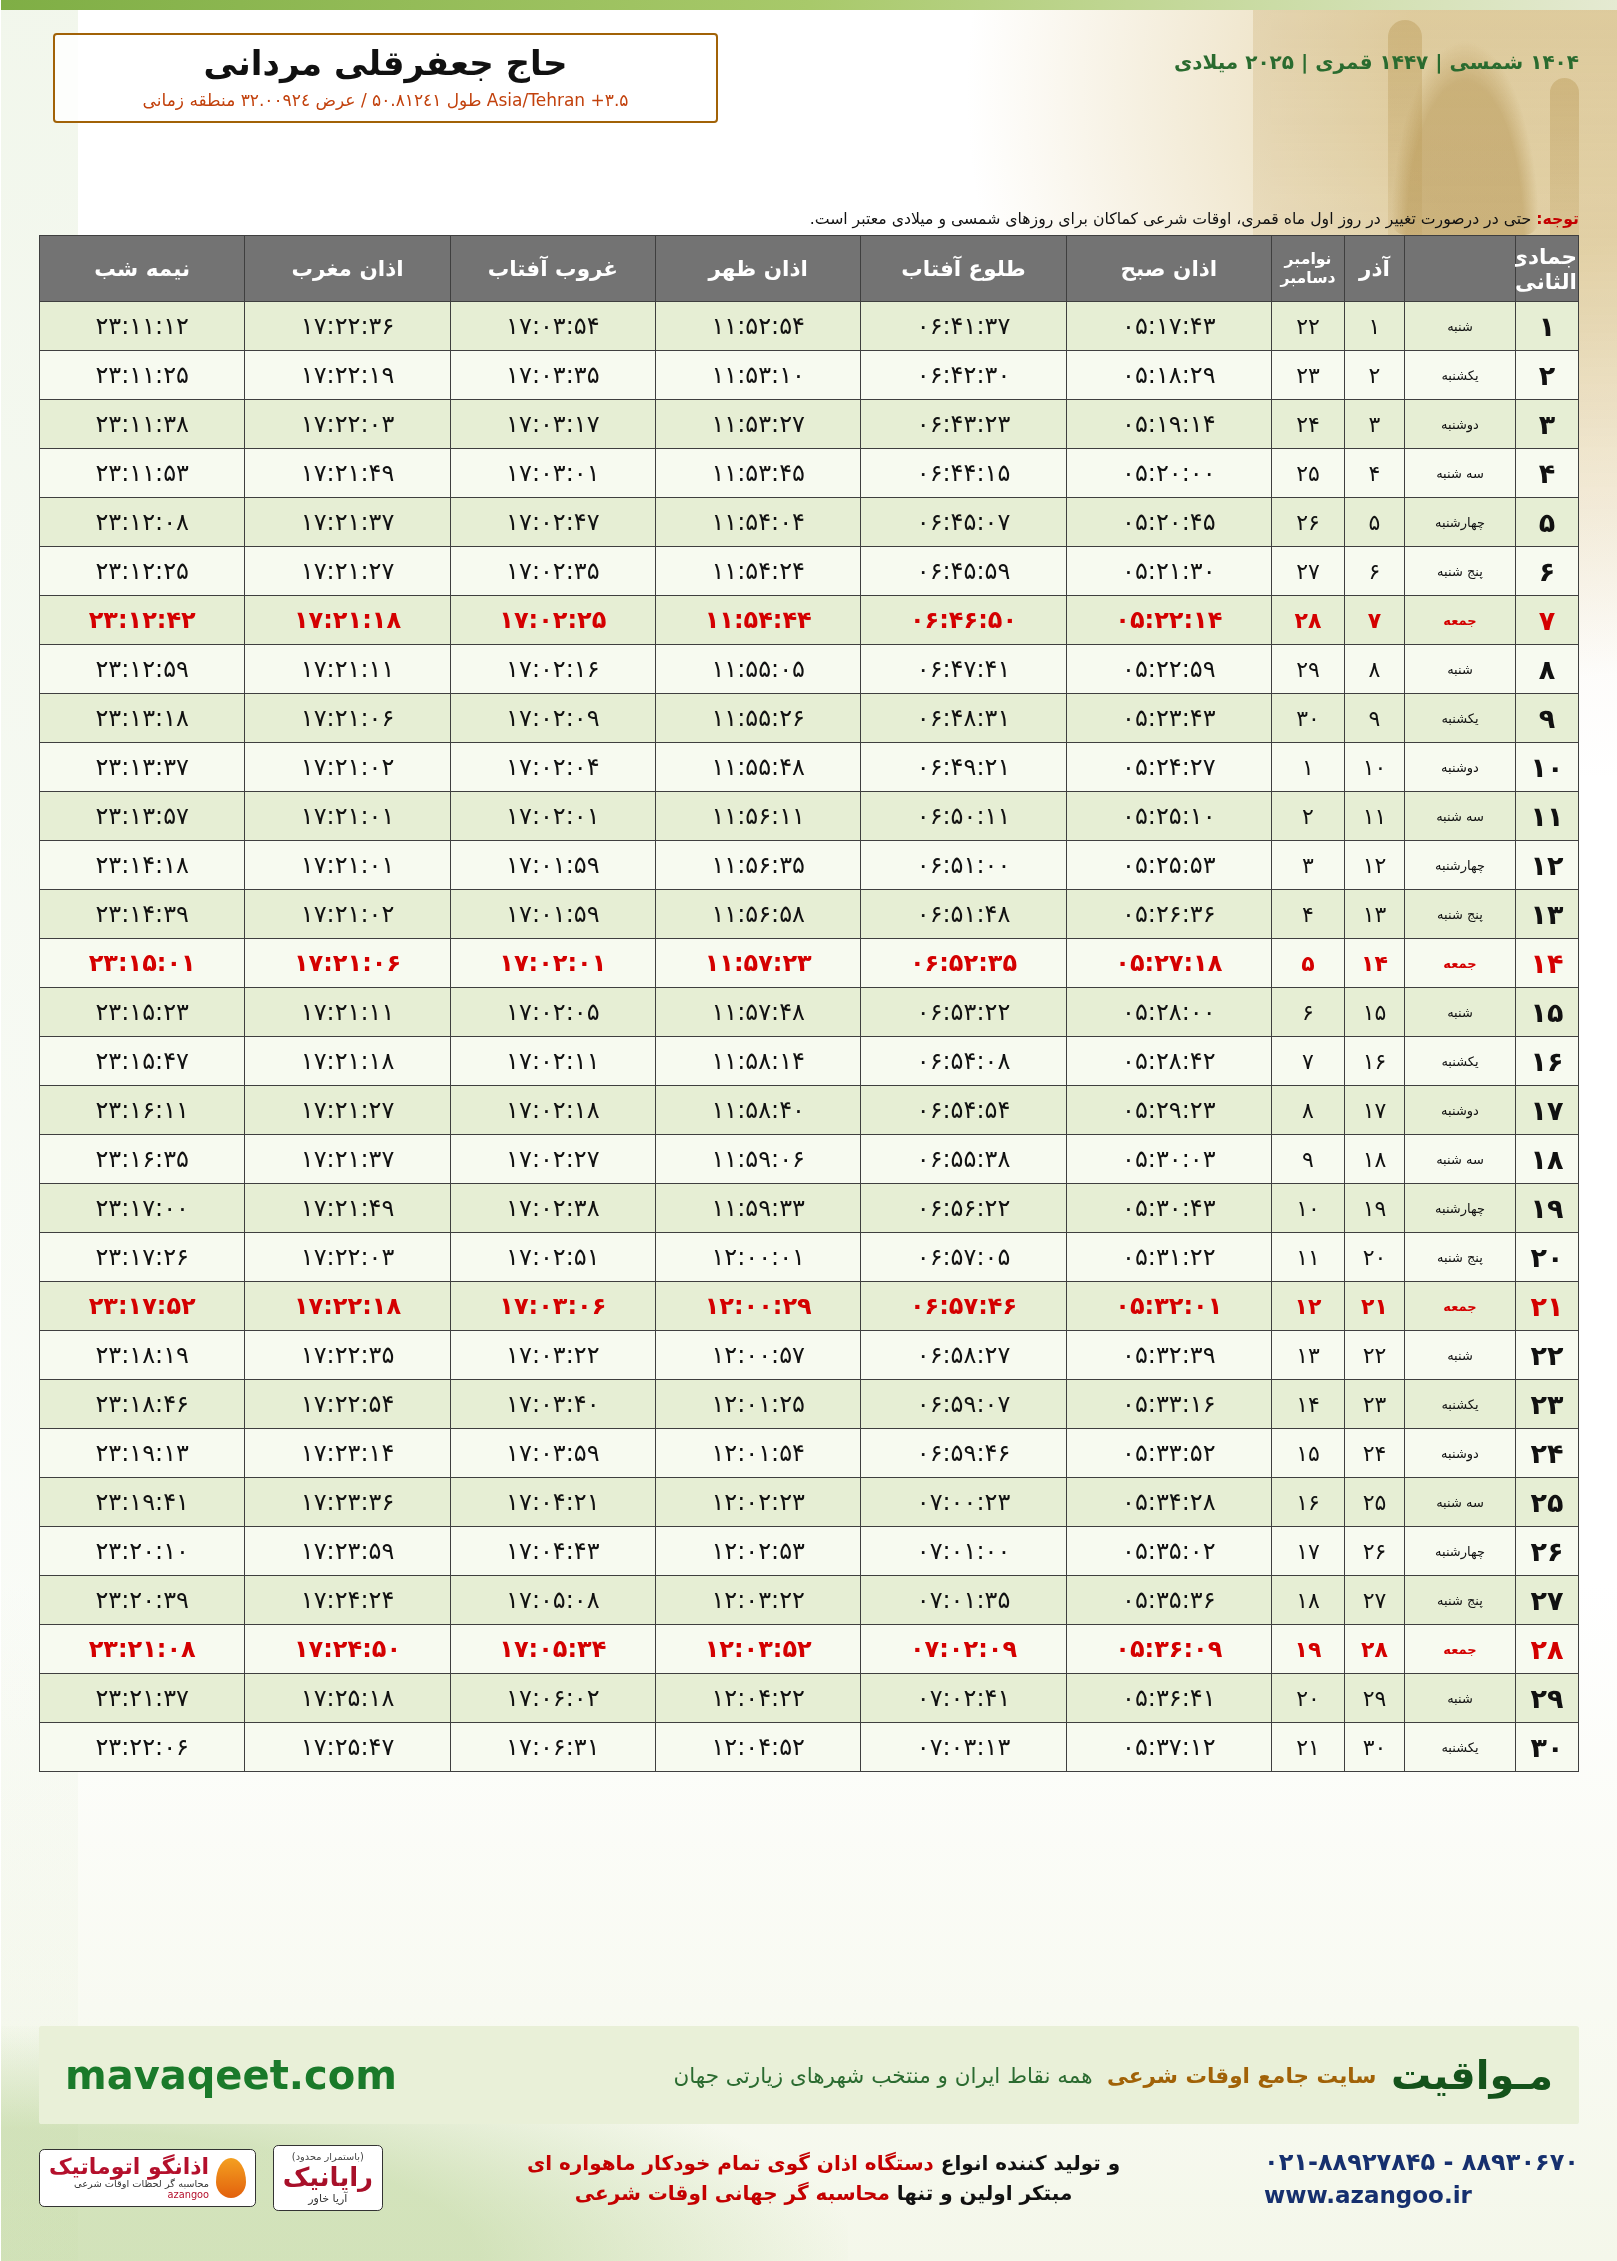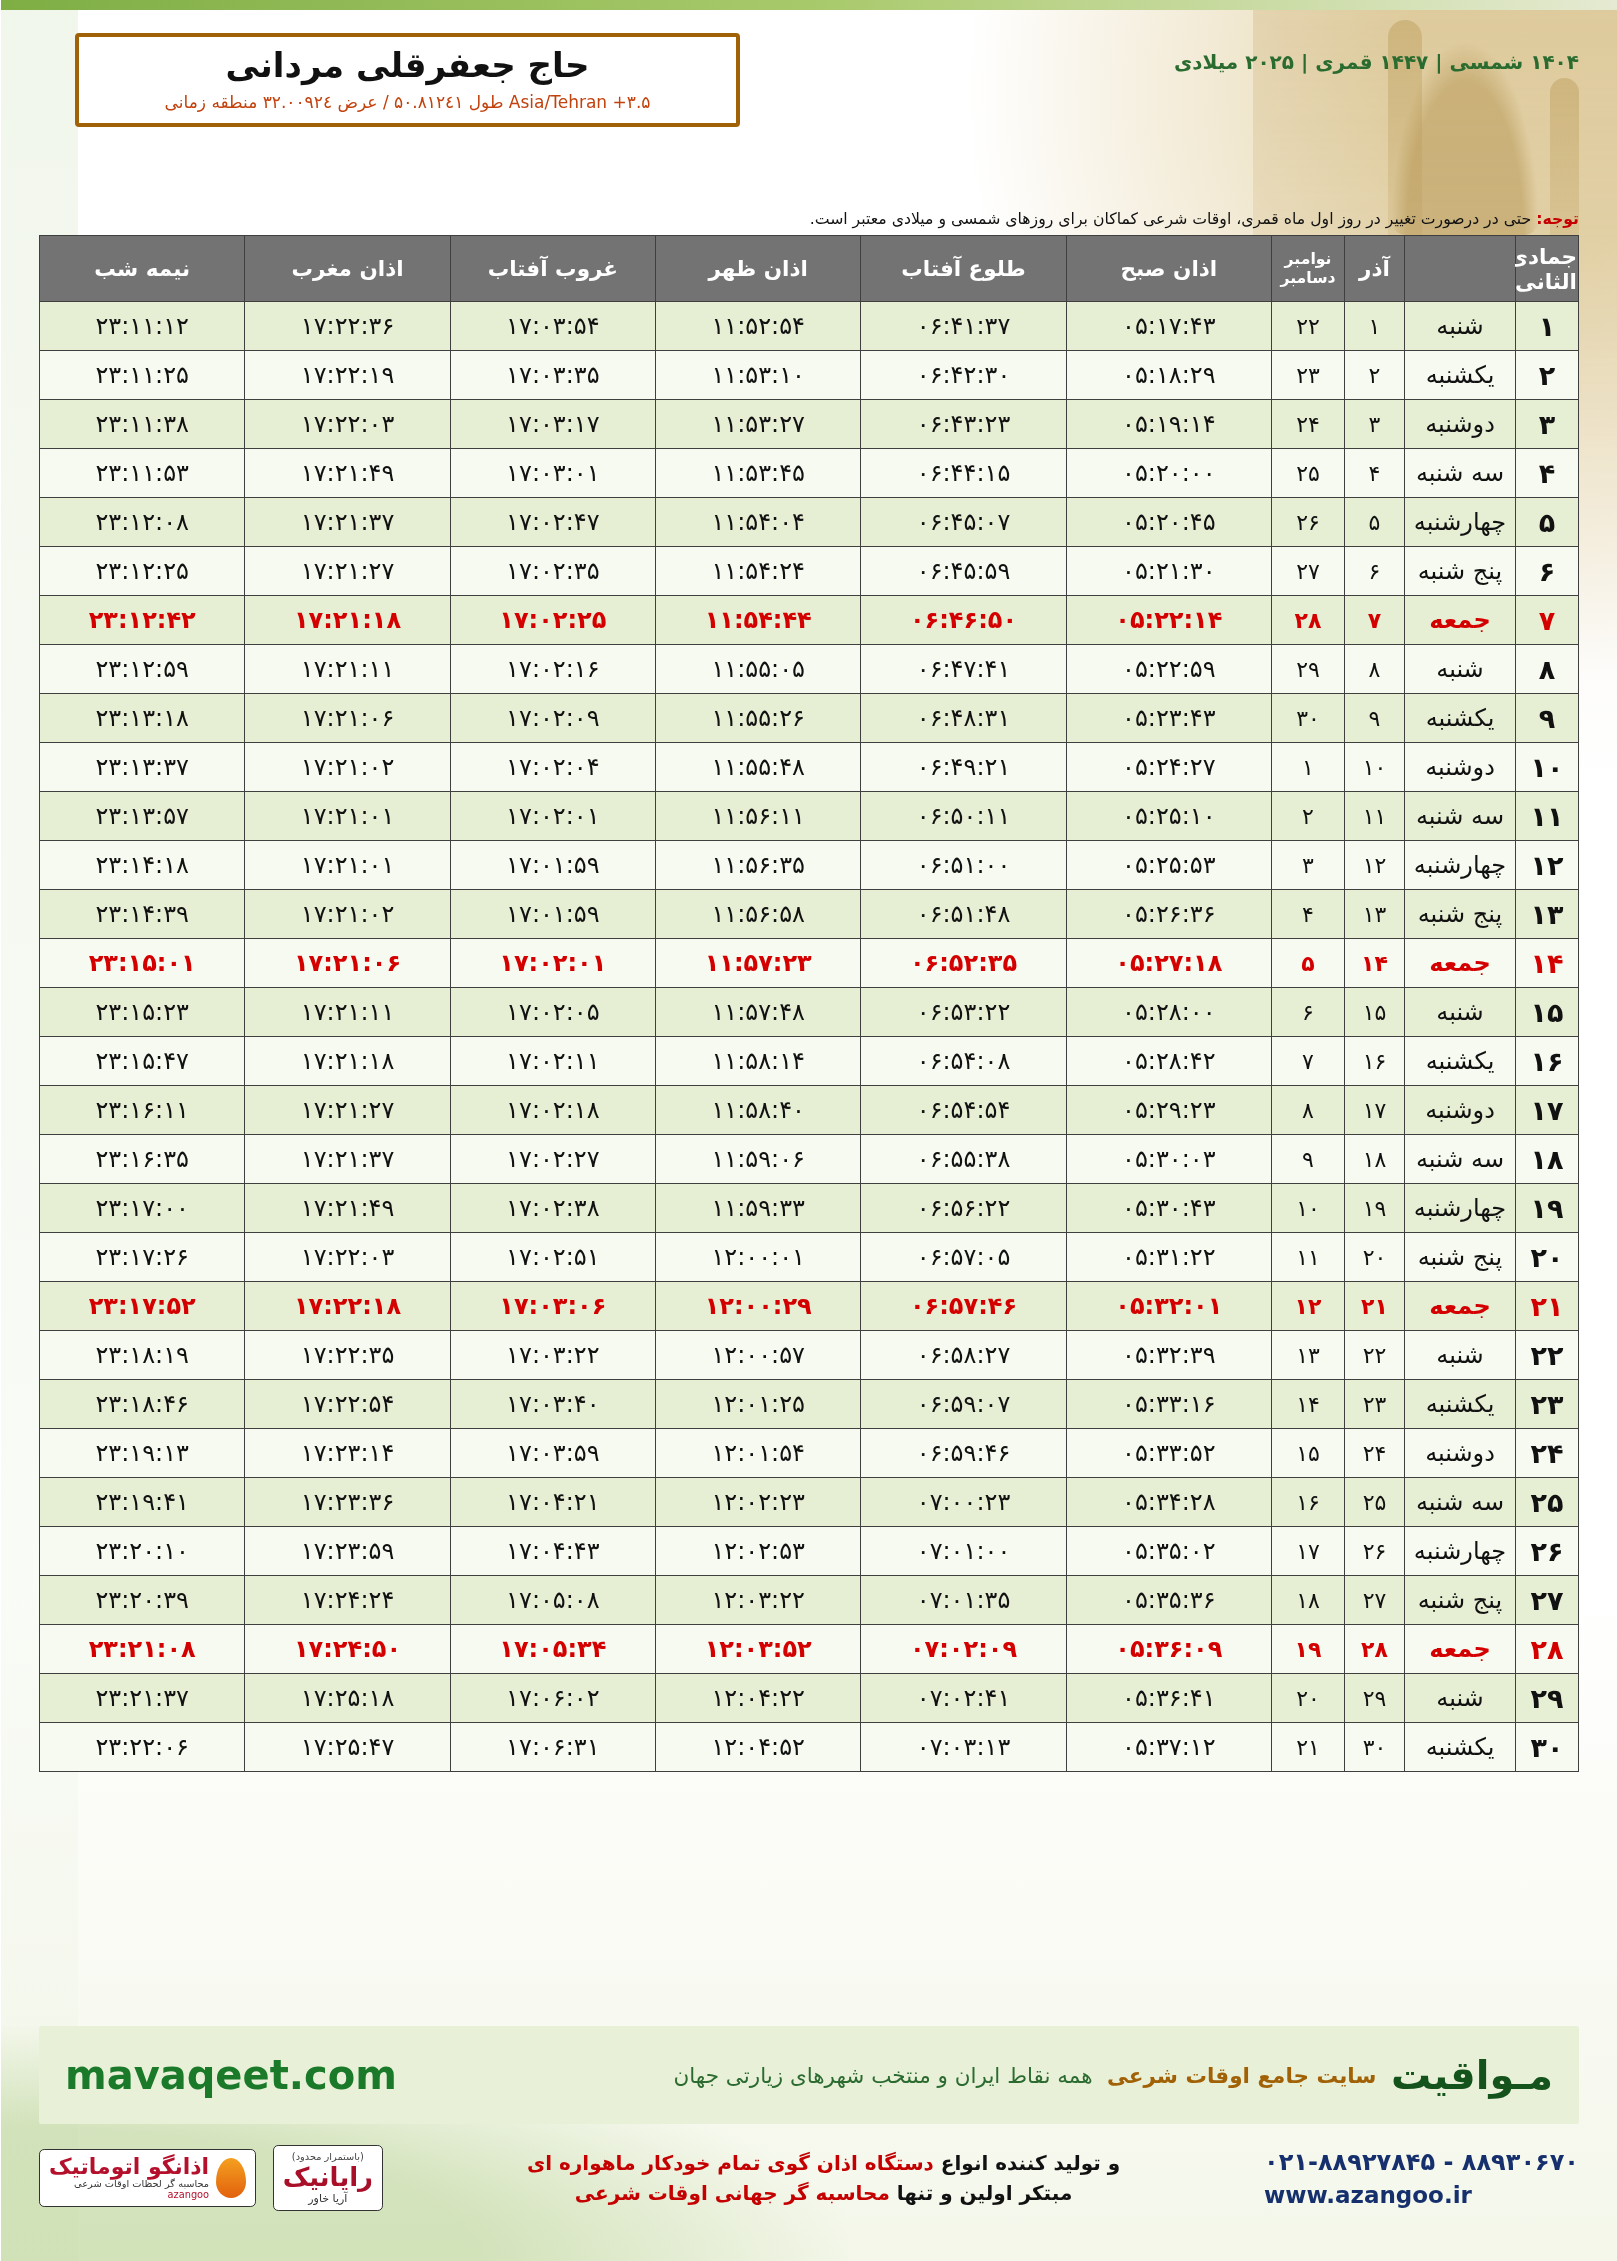--- a/index.html
+++ b/index.html
@@ -57,22 +57,22 @@
     font-size:48px;font-weight:bold;color:#19561f;letter-spacing:-0.7px;
     line-height:1.05;
   }
   .title-sub{
     margin-top:11.7px;font-size:26px;font-weight:bold;color:#1e5d24;
   }
   .title-dates{
     margin-top:10.4px;font-size:20px;color:#2a6b2f;font-weight:bold;
   }
   .city-box{
-    position:absolute;left:36px;top:0;width:665px;
-    border:4px solid #a16207;border-radius:3.9px;background:rgba(255,255,255,.82);
+    position:absolute;left:14px;top:0;width:665px;
+    border:2px solid #a16207;border-radius:3.9px;background:rgba(255,255,255,.82);
     padding:9px 15.7px 11.7px 15.7px;box-sizing:border-box;text-align:center;
   }
   .city-name{font-size:34px;font-weight:bold;color:#111;line-height:1.15;}
   .city-region{font-size:23px;font-weight:bold;color:#111;margin-top:2.6px;}
   .city-coords{font-size:17px;color:#c2410c;margin-top:6.5px;direction:ltr;}
   .note{
     position:absolute;right:39px;left:39px;top:209px;
     text-align:right;font-size:15.7px;color:#111;
   }
   .note b{color:#c40000;}
@@ -88,21 +88,21 @@
     background:#737373;color:#ffffff;font-weight:bold;
     font-size:21.5px;border:1.3px solid #3f3f3f;height:63px;
     position:relative;
   }
   tbody td{
     border:1.3px solid #3f3f3f;text-align:center;height:46px;
     font-size:24px;color:#111;white-space:nowrap;
   }
   tbody tr:nth-child(odd) td{background:#e6eed4;}
   tbody tr:nth-child(even) td{background:#f7faf0;}
-  td.col-day-name{font-size:24px;}
+  td.col-day-name{font-size:13px;}
   td.col-hijri{font-size:27px;font-weight:bold;}
   td.col-shamsi,td.col-greg{font-size:22px;}
   tr.friday td{color:#d40000;font-weight:bold;}
   tr.friday td.col-hijri{color:#d40000;}
   
   col.c-hijri{width:63px;}
   col.c-dayname{width:111px;}
   col.c-shamsi{width:60px;}
   col.c-greg{width:73px;}
   col.c-time{width:auto;}

